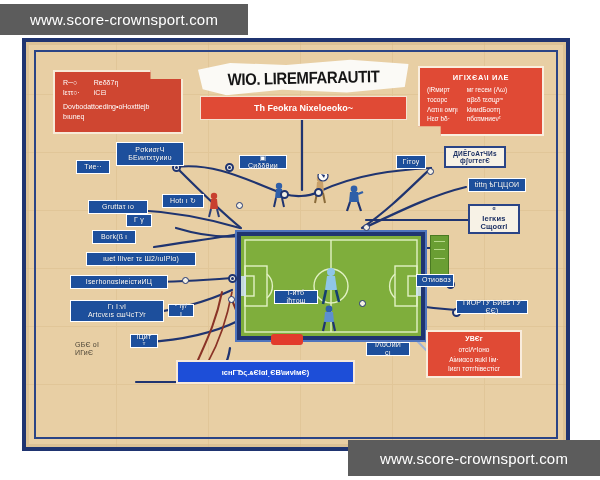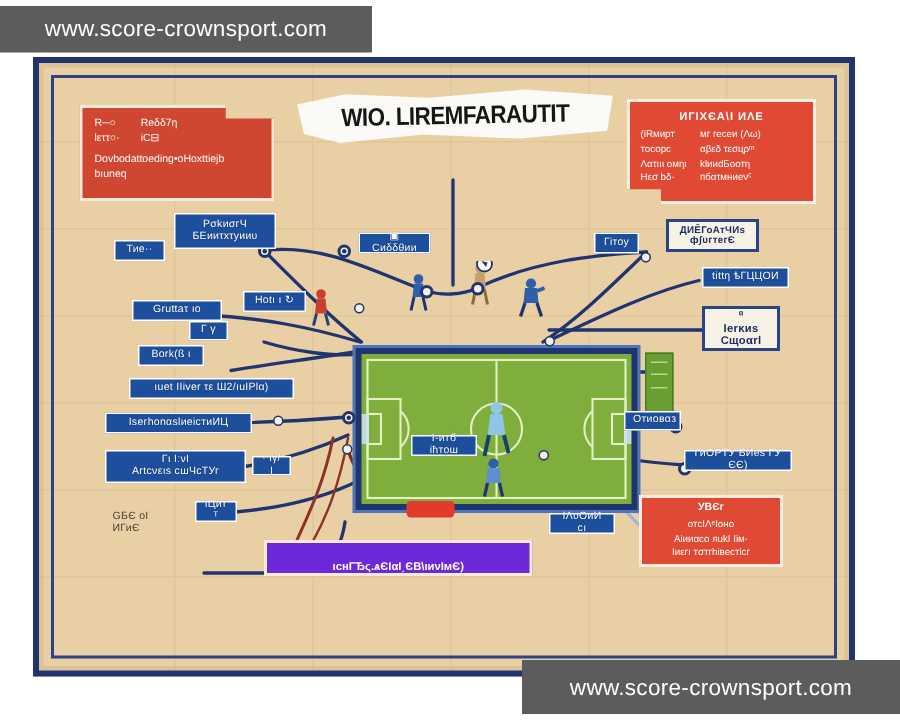--- a/index.html
+++ b/index.html
@@ -95,22 +95,22 @@
     background:#e04a35;border:2px solid #faeede;
     clip-path:polygon(0 0,100% 0,100% 100%,18% 100%,18% 86%,0 86%);
     padding:5px 7px;box-sizing:border-box;color:#fff;
   }
   #legend-right .hd{font-size:7.5px;font-weight:bold;text-align:center;margin-bottom:3px;letter-spacing:.6px;}
   #legend-right .cols{display:flex;gap:9px;font-size:6.5px;line-height:1.5;}
 
   
   #bottom-banner{
     position:absolute;left:150px;top:318px;width:175px;height:20px;
-    background:#6d28d9;border:2px solid #f8ead9;
-    display:flex;align-items:flex-end;justify-content:center;
+    background:#1d4ed8;border:2px solid #f8ead9;
+    display:flex;align-items:center;justify-content:center;
   }
   #bottom-banner span{font-size:7.5px;color:#ffffff;font-weight:bold;white-space:nowrap;}
 
   
   #note-br{
     position:absolute;left:400px;top:288px;width:96px;height:48px;
     background:#e04a35;border:2px solid #f9ecdc;
     padding:4px 4px;box-sizing:border-box;color:#fff;text-align:center;
     font-size:6.5px;line-height:1.45;
     display:flex;flex-direction:column;justify-content:center;
@@ -284,20 +284,23 @@
     <div class="node sm" style="left:156px;top:235px;"></div>
     <div class="node sm" style="left:401px;top:126px;"></div>
     <div class="node" style="left:420px;top:238px;"></div>
     <div class="node" style="left:426px;top:266px;"></div>
     <div class="node sm" style="left:202px;top:254px;"></div>
     <div class="node sm" style="left:333px;top:258px;"></div>
     <div class="node sm" style="left:337px;top:182px;"></div>
 
     <div id="title-banner">
       <span id="title-text">WIO. LIREMFARAUTIT</span>
+    </div>
+    <div id="subtitle-bar">
+      <span id="subtitle-text">Th Feokra Nixeloeoko~</span>
     </div>
 
     <div id="legend-left">
       <div class="cols">
         <div>
           <div>R─○</div>
           <div>lεττ○·</div>
         </div>
         <div>
           <div>Reδδ7η</div>

